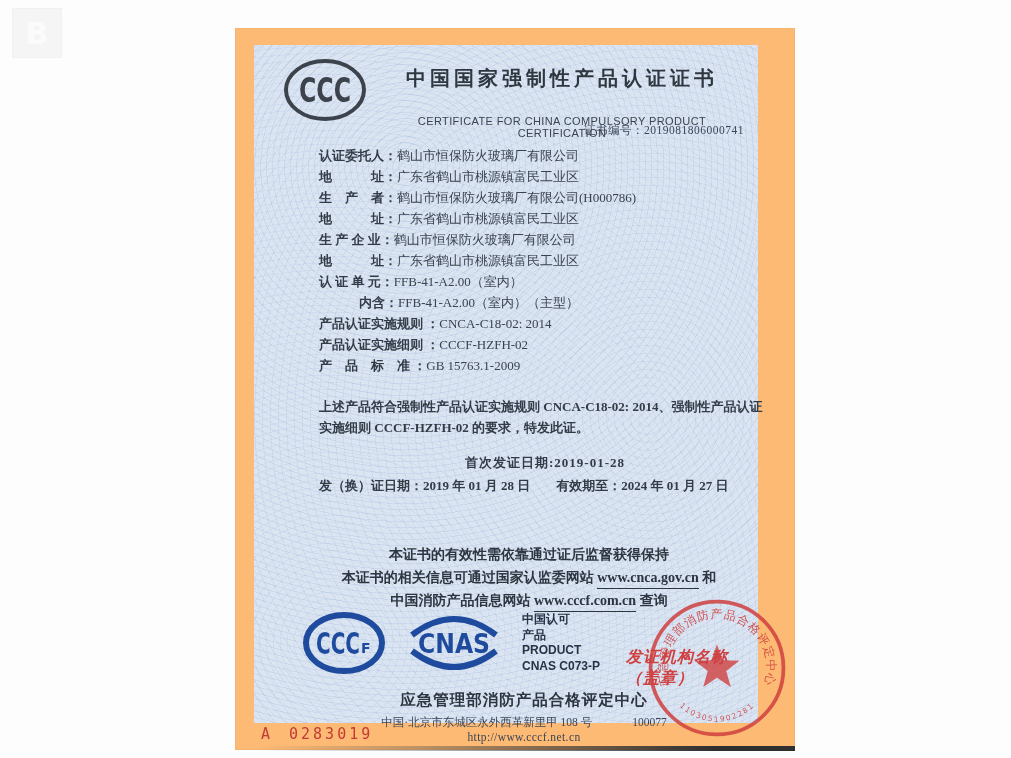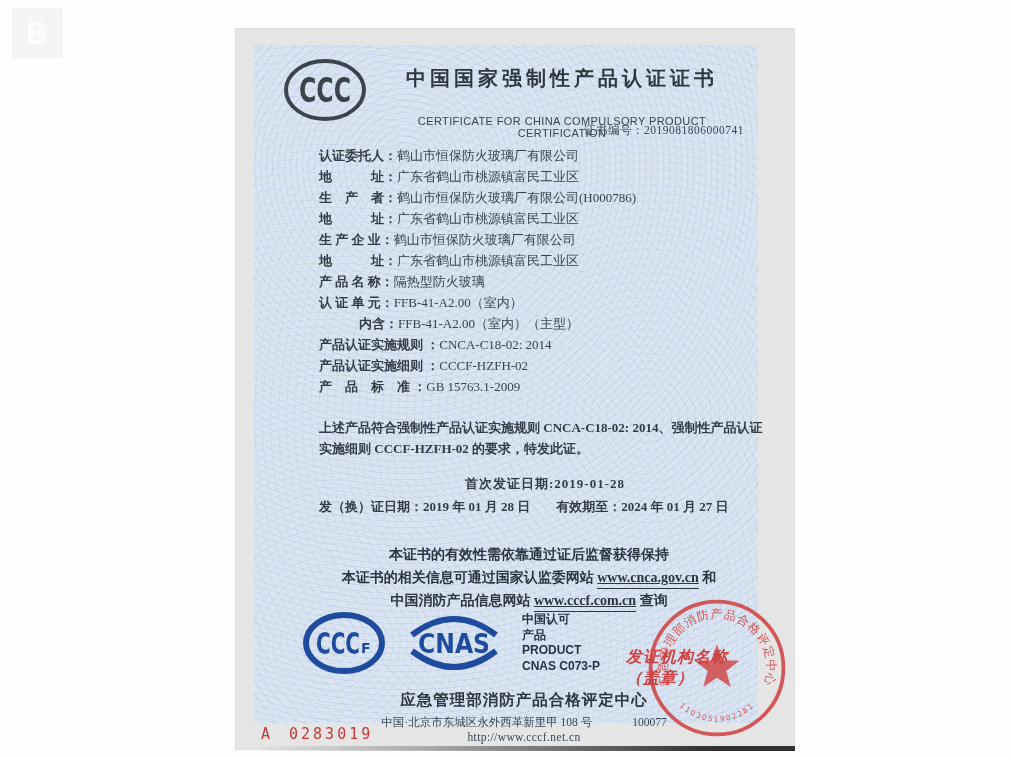--- a/index.html
+++ b/index.html
@@ -13,21 +13,21 @@
   .corner-mark{
     position:absolute;left:12px;top:8px;width:48px;height:48px;
     background:#f5f5f6;border:1px solid #f1f1f2;
     display:flex;align-items:center;justify-content:center;
     color:#fbfbfc;font-weight:bold;font-size:30px;
     font-family:"DejaVu Sans",sans-serif;
   }
   
   .page{
     position:absolute;left:235px;top:28px;width:558px;height:720px;
-    background:#e5e5e5;border:1px solid rgba(0,0,0,.03);
+    background:#fdba74;border:1px solid rgba(0,0,0,.03);
   }
   .page-shadow{
     position:absolute;left:255px;top:746px;width:540px;height:5px;
     background:linear-gradient(to right, rgba(90,90,90,0), rgba(70,70,70,.35) 30%, #2f2f2f 85%);
   }
   
   .paper{
     position:absolute;left:18px;top:16px;width:504px;height:678px;
     background:
       repeating-radial-gradient(circle at 30% 18%, rgba(125,155,205,.16) 0 1px, transparent 1px 6px),
@@ -58,21 +58,21 @@
   .row.indent{padding-left:40px;}
   .statement{margin-top:20px;font-weight:600;color:#333b47;}
   .first-issue{text-align:center;font-weight:600;letter-spacing:1px;color:#333b47;margin-top:14px;}
   .dates-line{margin-top:2px;font-weight:600;color:#333b47;}
   .dates-line .gap{display:inline-block;width:26px;}
   
   .validity{
     position:absolute;left:30px;width:490px;top:498px;text-align:center;
     font-size:14px;font-weight:700;line-height:23px;color:#2c3540;
   }
-  .validity .url{border-bottom:1.2px solid #2c3540;padding-bottom:3px;text-decoration:underline;}
+  .validity .url{border-bottom:1.2px solid #2c3540;padding-bottom:3px;}
   
   .logo-strip{
     position:absolute;left:48px;top:566px;display:flex;align-items:center;gap:20px;
   }
   .acc-text{
     font-size:12px;line-height:15.5px;color:#273246;font-weight:600;
     font-family:"Liberation Sans","DejaVu Sans",sans-serif;
   }
   
   .stamp{position:absolute;left:388px;top:548px;width:150px;height:150px;}
@@ -127,21 +127,20 @@
       <span>证书编号：</span><span>2019081806000741</span>
     </div>
 
     <div class="fields">
       <div class="row"><span class="lab">认证委托人：</span><span class="val">鹤山市恒保防火玻璃厂有限公司</span></div>
       <div class="row"><span class="lab">地　　　址：</span><span class="val">广东省鹤山市桃源镇富民工业区</span></div>
       <div class="row"><span class="lab">生　产　者：</span><span class="val">鹤山市恒保防火玻璃厂有限公司(H000786)</span></div>
       <div class="row"><span class="lab">地　　　址：</span><span class="val">广东省鹤山市桃源镇富民工业区</span></div>
       <div class="row"><span class="lab">生 产 企 业：</span><span class="val">鹤山市恒保防火玻璃厂有限公司</span></div>
       <div class="row"><span class="lab">地　　　址：</span><span class="val">广东省鹤山市桃源镇富民工业区</span></div>
-      <div class="row"><span class="lab">产 品 名 称：</span><span class="val">隔热型防火玻璃</span></div>
       <div class="row"><span class="lab">认 证 单 元：</span><span class="val">FFB-41-A2.00（室内）</span></div>
       <div class="row indent"><span class="lab">内含：</span><span class="val">FFB-41-A2.00（室内）（主型）</span></div>
       <div class="row"><span class="lab">产品认证实施规则 ：</span><span class="val">CNCA-C18-02: 2014</span></div>
       <div class="row"><span class="lab">产品认证实施细则 ：</span><span class="val">CCCF-HZFH-02</span></div>
       <div class="row"><span class="lab">产　品　标　准 ：</span><span class="val">GB 15763.1-2009</span></div>
 
       <div class="statement">上述产品符合强制性产品认证实施规则 CNCA-C18-02: 2014、强制性产品认证实施细则 CCCF-HZFH-02 的要求，特发此证。</div>
       <div class="first-issue">首次发证日期:2019-01-28</div>
       <div class="dates-line">
         <span>发（换）证日期：</span><span>2019 年 01 月 28 日</span><span class="gap"></span><span>有效期至：</span><span>2024 年 01 月 27 日</span>

